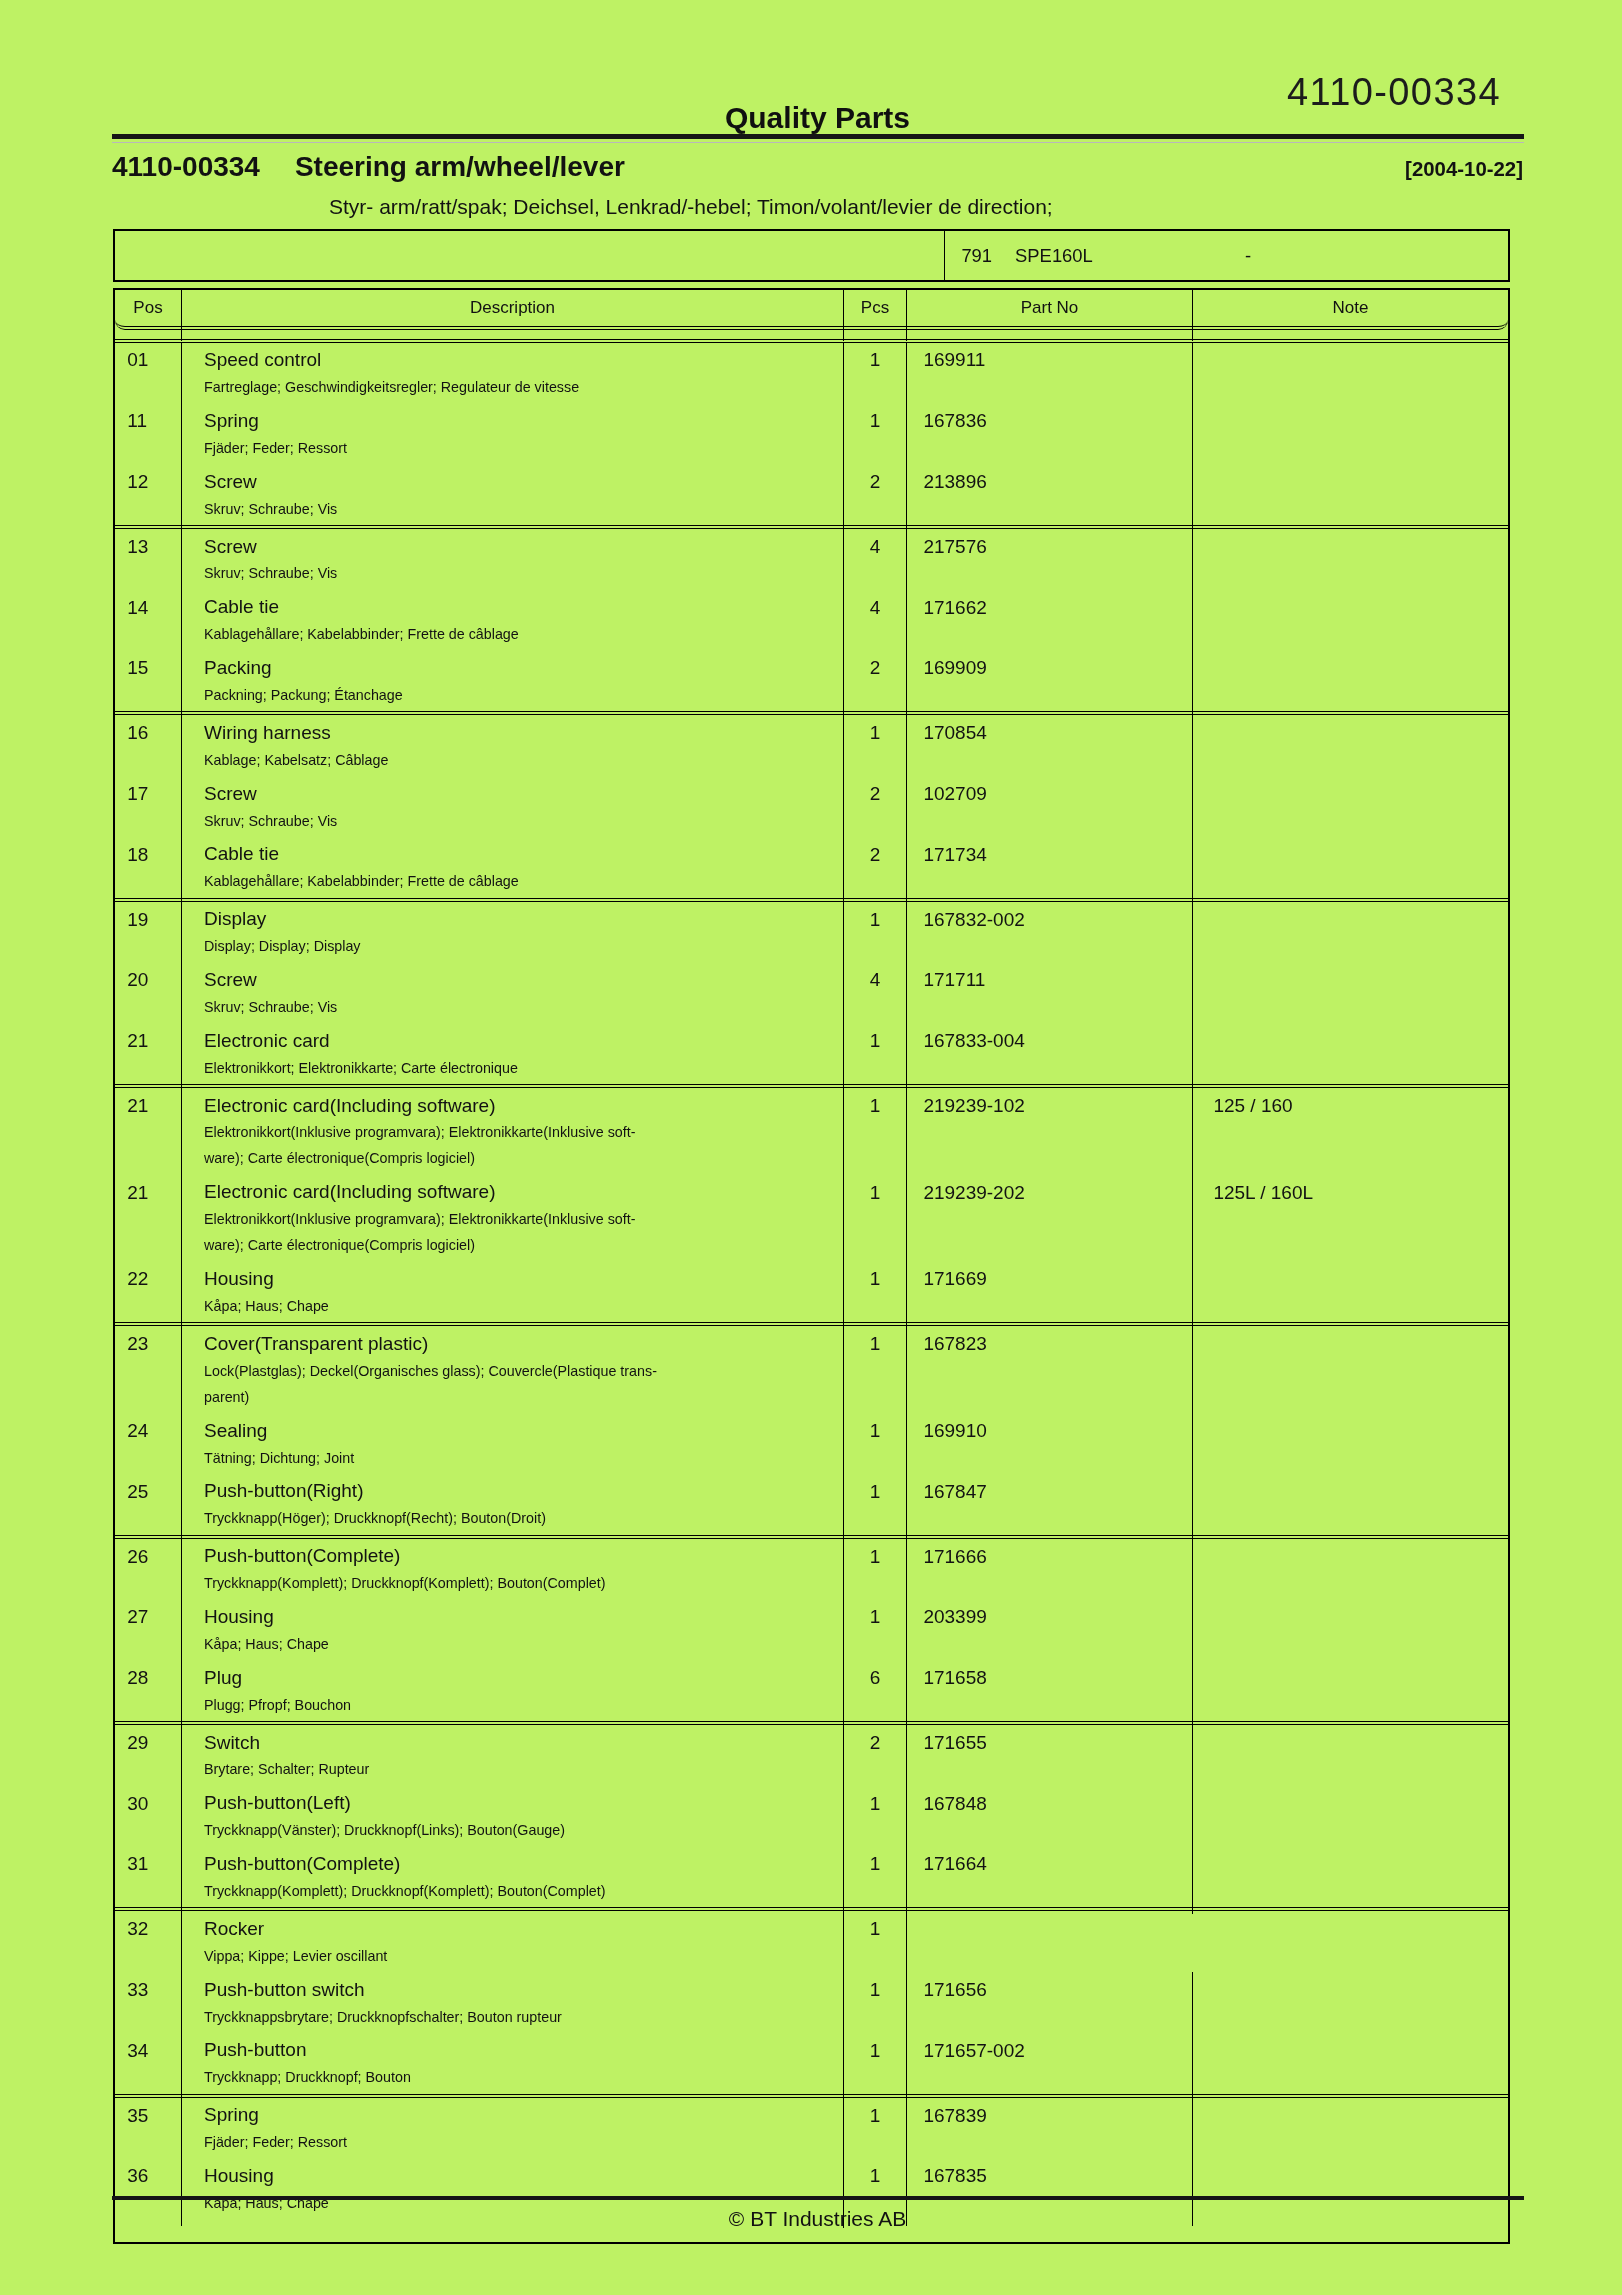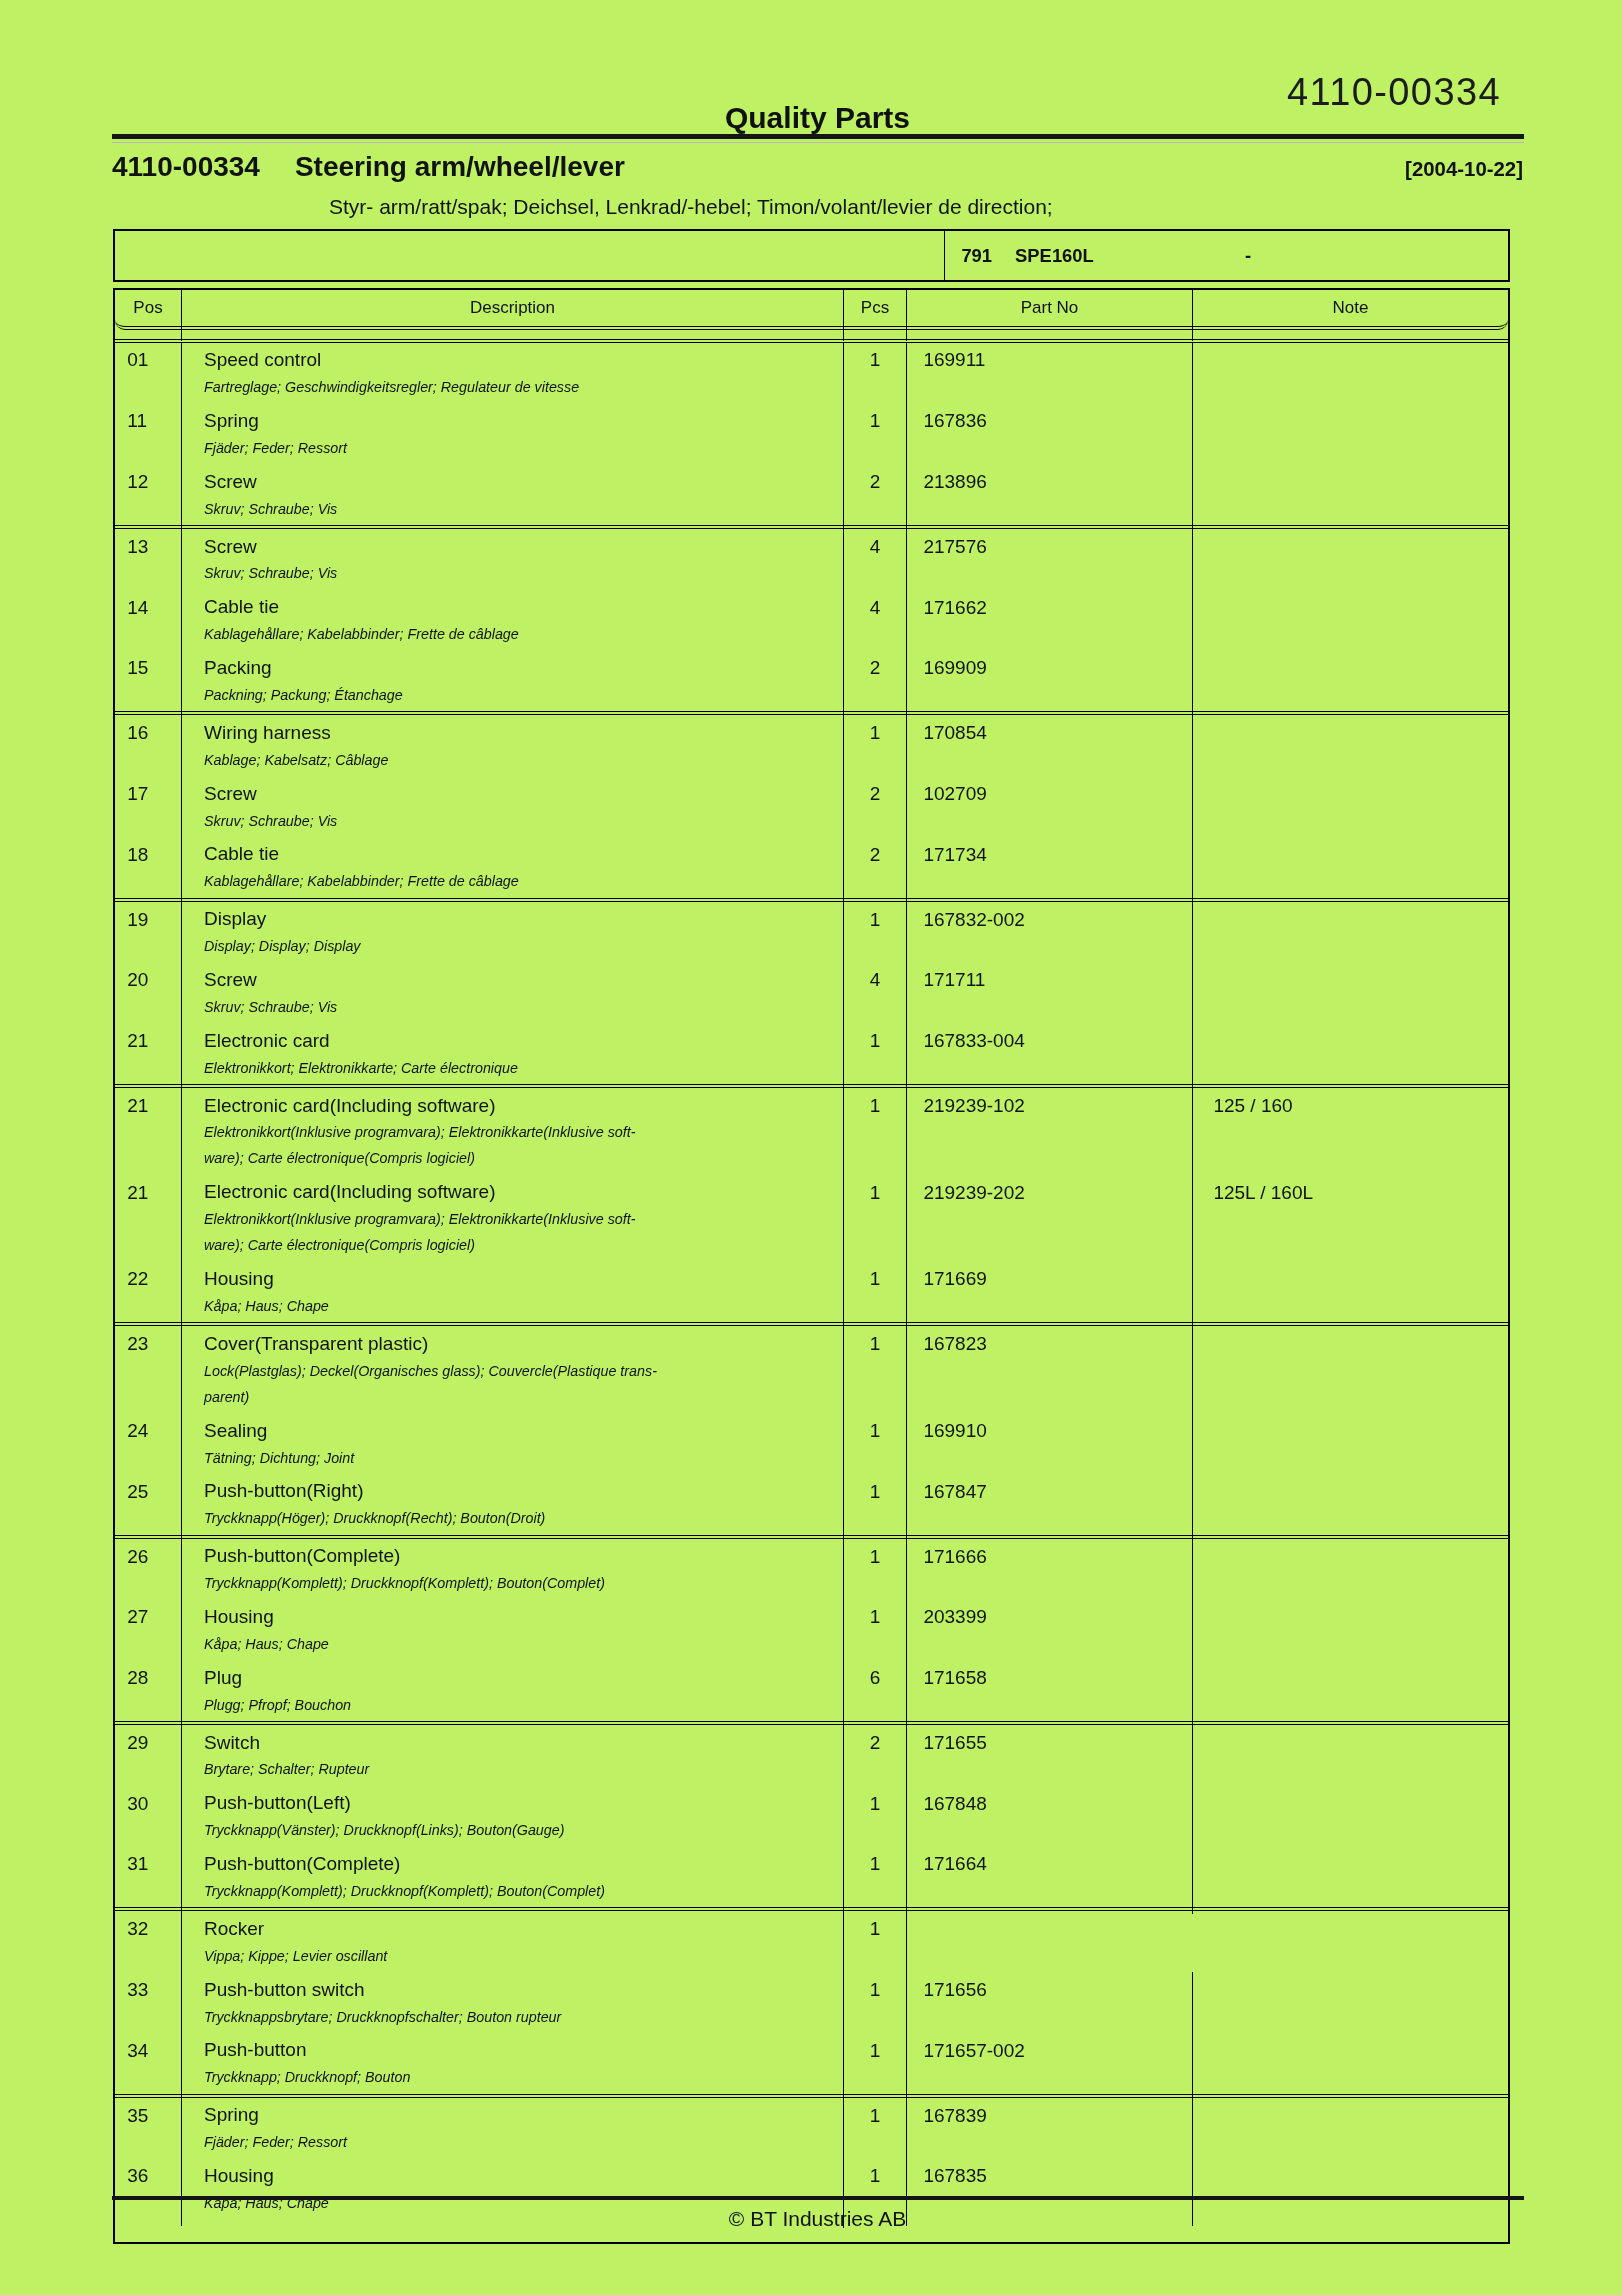--- a/index.html
+++ b/index.html
@@ -45,21 +45,21 @@
 
   
   .ptable-wrap { position:absolute; top:229px; left:113px; width:1397px; }
 
   .info-box {
     border:2.7px solid #000; height:49px;
     display:flex; align-items:center;
     margin-bottom:6.1px;
   }
   .info-left  { width:829px; height:100%; border-right:1.4px solid #000; }
-  .info-right { flex:1; height:100%; position:relative; display:flex; align-items:center;font-weight:bold; }
+  .info-right { flex:1; height:100%; position:relative; display:flex; align-items:center; }
   .info-code  { margin-left:16.4px; font-size:18.4px; }
   .info-model { margin-left:23px; font-size:18.4px; }
   .info-dash  { position:absolute; left:300px; font-size:18.4px; }
 
   .ptable { border:2px solid #000; }
   .grid-row {
     display:grid;
     grid-template-columns:67px 662px 63px 286px 1fr;
   }
   .cell { border-right:1.4px solid #000; min-height:100%; }
@@ -71,21 +71,21 @@
     padding:7.5px 0 8.2px;
   }
   .spacer-row { height:8.9px; }
 
   .group { border-top:4.8px double #000; }
   .group:last-child { padding-bottom:23px; }
 
   .c-pos  { padding:6.8px 0 0 12.3px; font-size:19px; }
   .c-desc { padding:5.5px 0 3.4px 22px; }
   .desc-main { font-size:19px; line-height:24.5px; }
-  .desc-sub  { font-size:14.3px; line-height:26px; margin-top:1.4px; white-space:pre-line;font-style:italic; }
+  .desc-sub  { font-size:14.3px; line-height:26px; margin-top:1.4px; white-space:pre-line; }
   .c-pcs  { padding-top:6.8px; font-size:19px; text-align:center; }
   .c-part { padding:6.8px 0 0 16.4px; font-size:19px; }
   .c-note { padding:6.8px 0 0 20.4px; font-size:19px; }
 
   
   .footer-rule {
     position:absolute; top:2196px; left:112px; width:1412px; height:4.1px;
     background:#151515;
   }
   .copyright {

